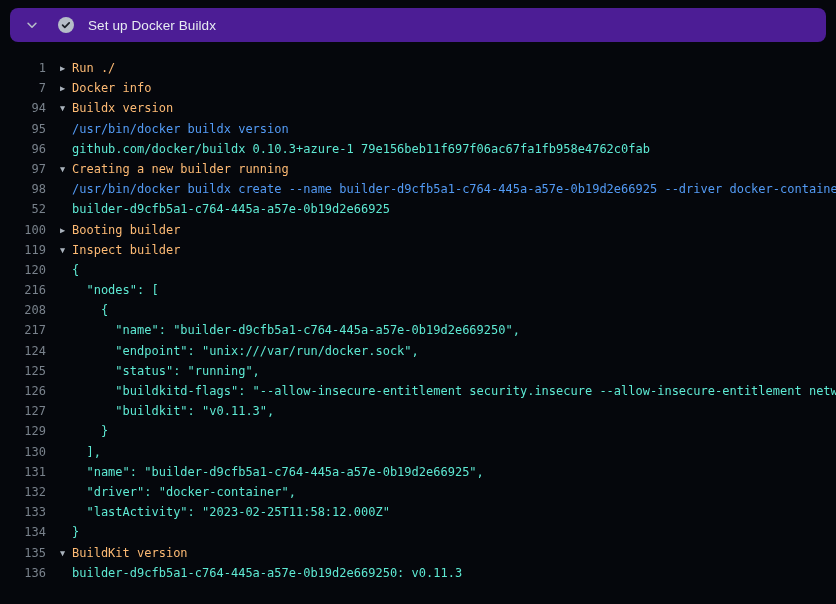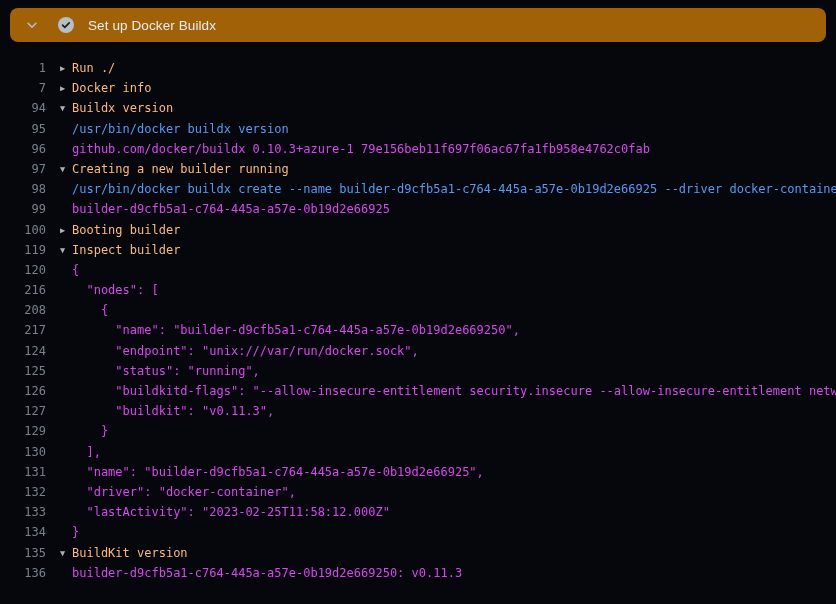--- a/index.html
+++ b/index.html
@@ -7,21 +7,21 @@
     padding: 0;
     width: 836px;
     height: 604px;
     background: #05070c;
     overflow: hidden;
     font-family: "Liberation Sans", sans-serif;
   }
   .step-header {
     margin: 8px 10px 0 10px;
     height: 34px;
-    background: #a16207;
+    background: #4c1d95;
     border-radius: 8px;
     display: flex;
     align-items: center;
     padding: 0 12px;
     box-sizing: border-box;
     cursor: pointer;
   }
   .chev {
     width: 16px;
     height: 16px;
@@ -66,21 +66,21 @@
   }
   .arrow {
     flex: 0 0 12px;
     margin-left: 14px;
     font-size: 8.5px;
     color: #aab3bd;
     text-align: left;
   }
   .txt {
     white-space: pre;
-    color: #d946ef;
+    color: #5eead4;
   }
   .log-line.group .txt { color: #fdba74; }
   .log-line.group { cursor: pointer; }
   .log-line.command .txt { color: #539bf5; text-align: right; }
 </style>
 </head>
 <body>
 
 <div class="step-header">
   <span class="chev">
@@ -134,21 +134,21 @@
     <span class="txt">Creating a new builder running</span>
   </div>
 
   <div class="log-line command">
     <span class="ln">98</span>
     <span class="arrow"></span>
     <span class="txt">/usr/bin/docker buildx create --name builder-d9cfb5a1-c764-445a-a57e-0b19d2e66925 --driver docker-container</span>
   </div>
 
   <div class="log-line output">
-    <span class="ln">99</span>
+    <span class="ln">52</span>
     <span class="arrow"></span>
     <span class="txt">builder-d9cfb5a1-c764-445a-a57e-0b19d2e66925</span>
   </div>
 
   <div class="log-line group">
     <span class="ln">100</span>
     <span class="arrow">▶</span>
     <span class="txt">Booting builder</span>
   </div>
 

